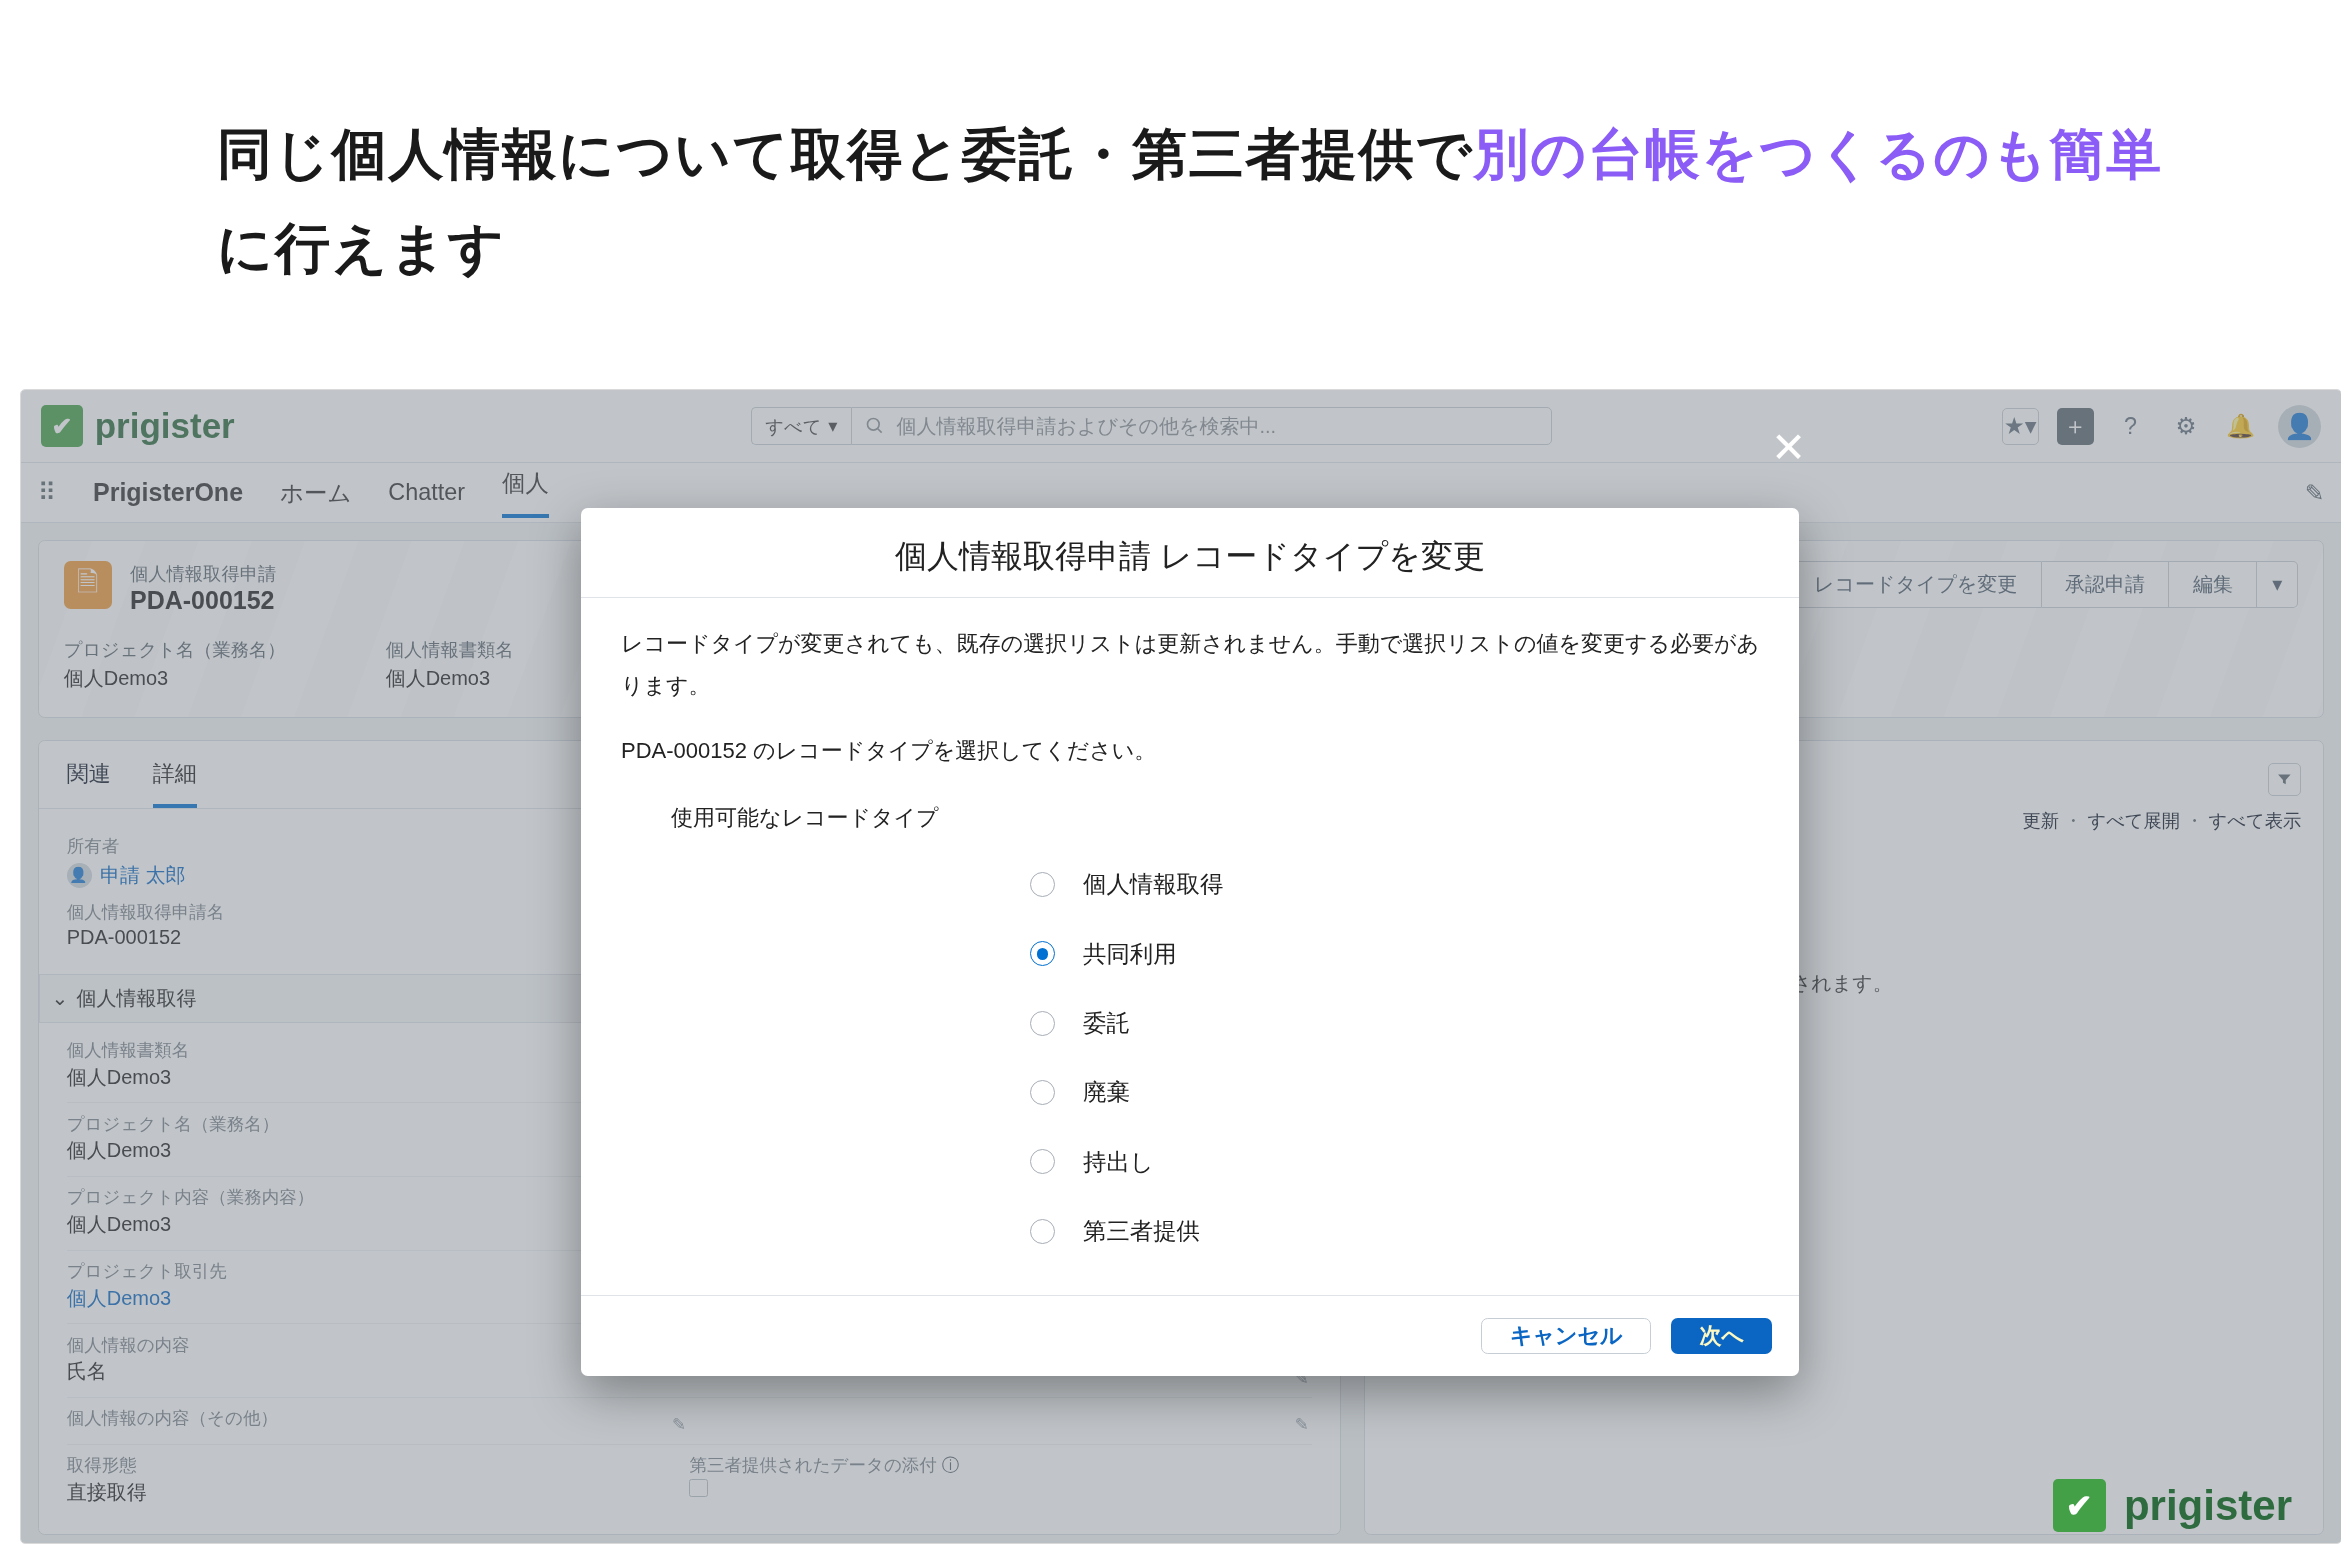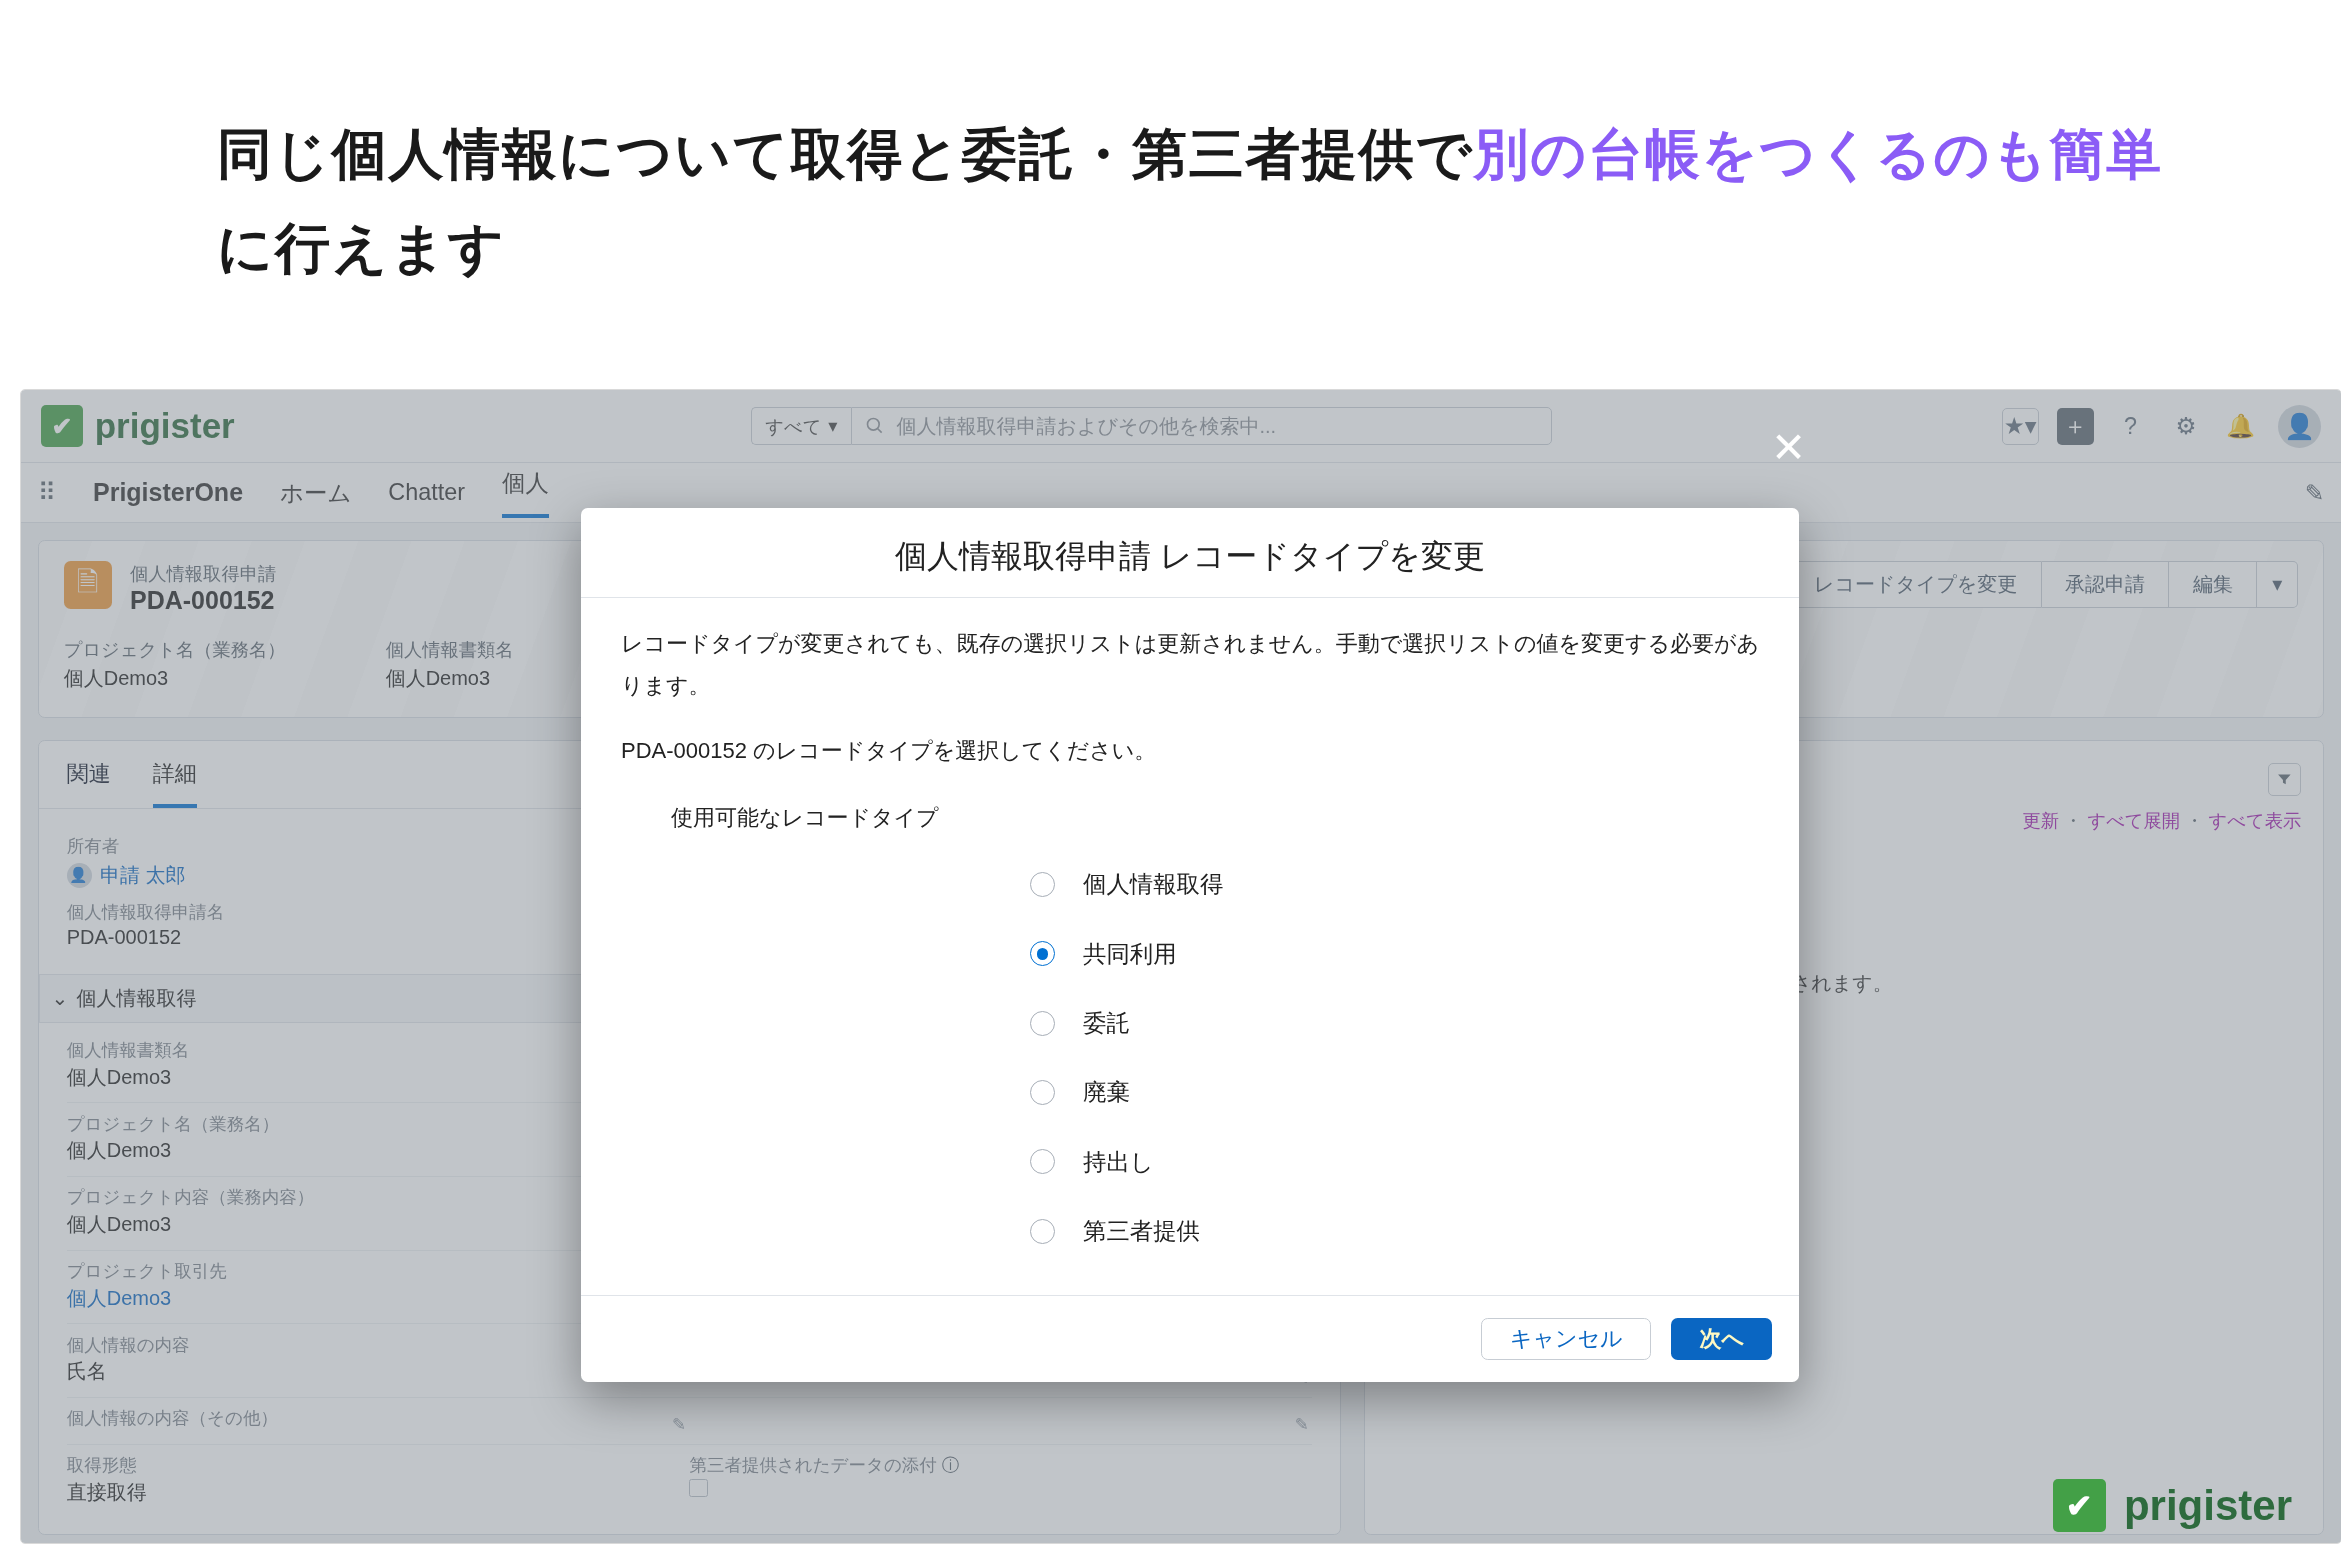--- a/index.html
+++ b/index.html
@@ -188,21 +188,21 @@
 
   .right-col .bar {
     display:flex; justify-content:space-between; align-items:center;
     font-size:18.3px; color:#5c6670;
   }
   .right-col .bar .filter {
     width:33px;height:33px;border:0.8px solid #c7cdd4;border-radius:5px;
     display:flex;align-items:center;justify-content:center;
   }
   .right-links { text-align:right; font-size:18.3px; margin-top:11.7px; color:#5c6670; }
-  .right-links a { color:#a21caf; }
+  .right-links a { color:#0f172a; }
   .right-msg { margin-top:25px; font-size:20px; color:#333; }
   .right-msg .dot { color:#d93025; font-weight:bold; margin-right:6.7px; }
 
   
   .overlay {
     position:absolute; inset:0;
     background:rgba(120,128,138,0.46);
   }
   .modal {
     position:absolute; top:118px; left:560px;
@@ -238,23 +238,24 @@
   }
   .radio.checked { border-color:#0070d2; }
   .radio.checked::after {
     content:""; width:11.7px;height:11.7px;border-radius:50%;background:#0070d2;
   }
   .modal-footer {
     display:flex; justify-content:flex-end; gap:20px;
     padding:22px 27px; border-top:0.8px solid #e0e4e9;
   }
   .btn {
-    height:42px; padding:0 28px; border-radius:6.7px;
+    height:36px; padding:0 28px; border-radius:6.7px;
     display:flex;align-items:center;justify-content:center;
     font-size:22px;
+    font-weight:bold;
   }
   .btn.neutral { background:#fff; border:0.8px solid #c7cdd4; color:#0a66c2; }
   .btn.brand { background:#0a66c2; color:#fef9c3; }
 
   
   .wm {
     position:absolute; right:50px; bottom:30px;
     display:flex; align-items:center; gap:18.3px;
     font-size:42px; font-weight:700; color:#2e6b3e;
   }

